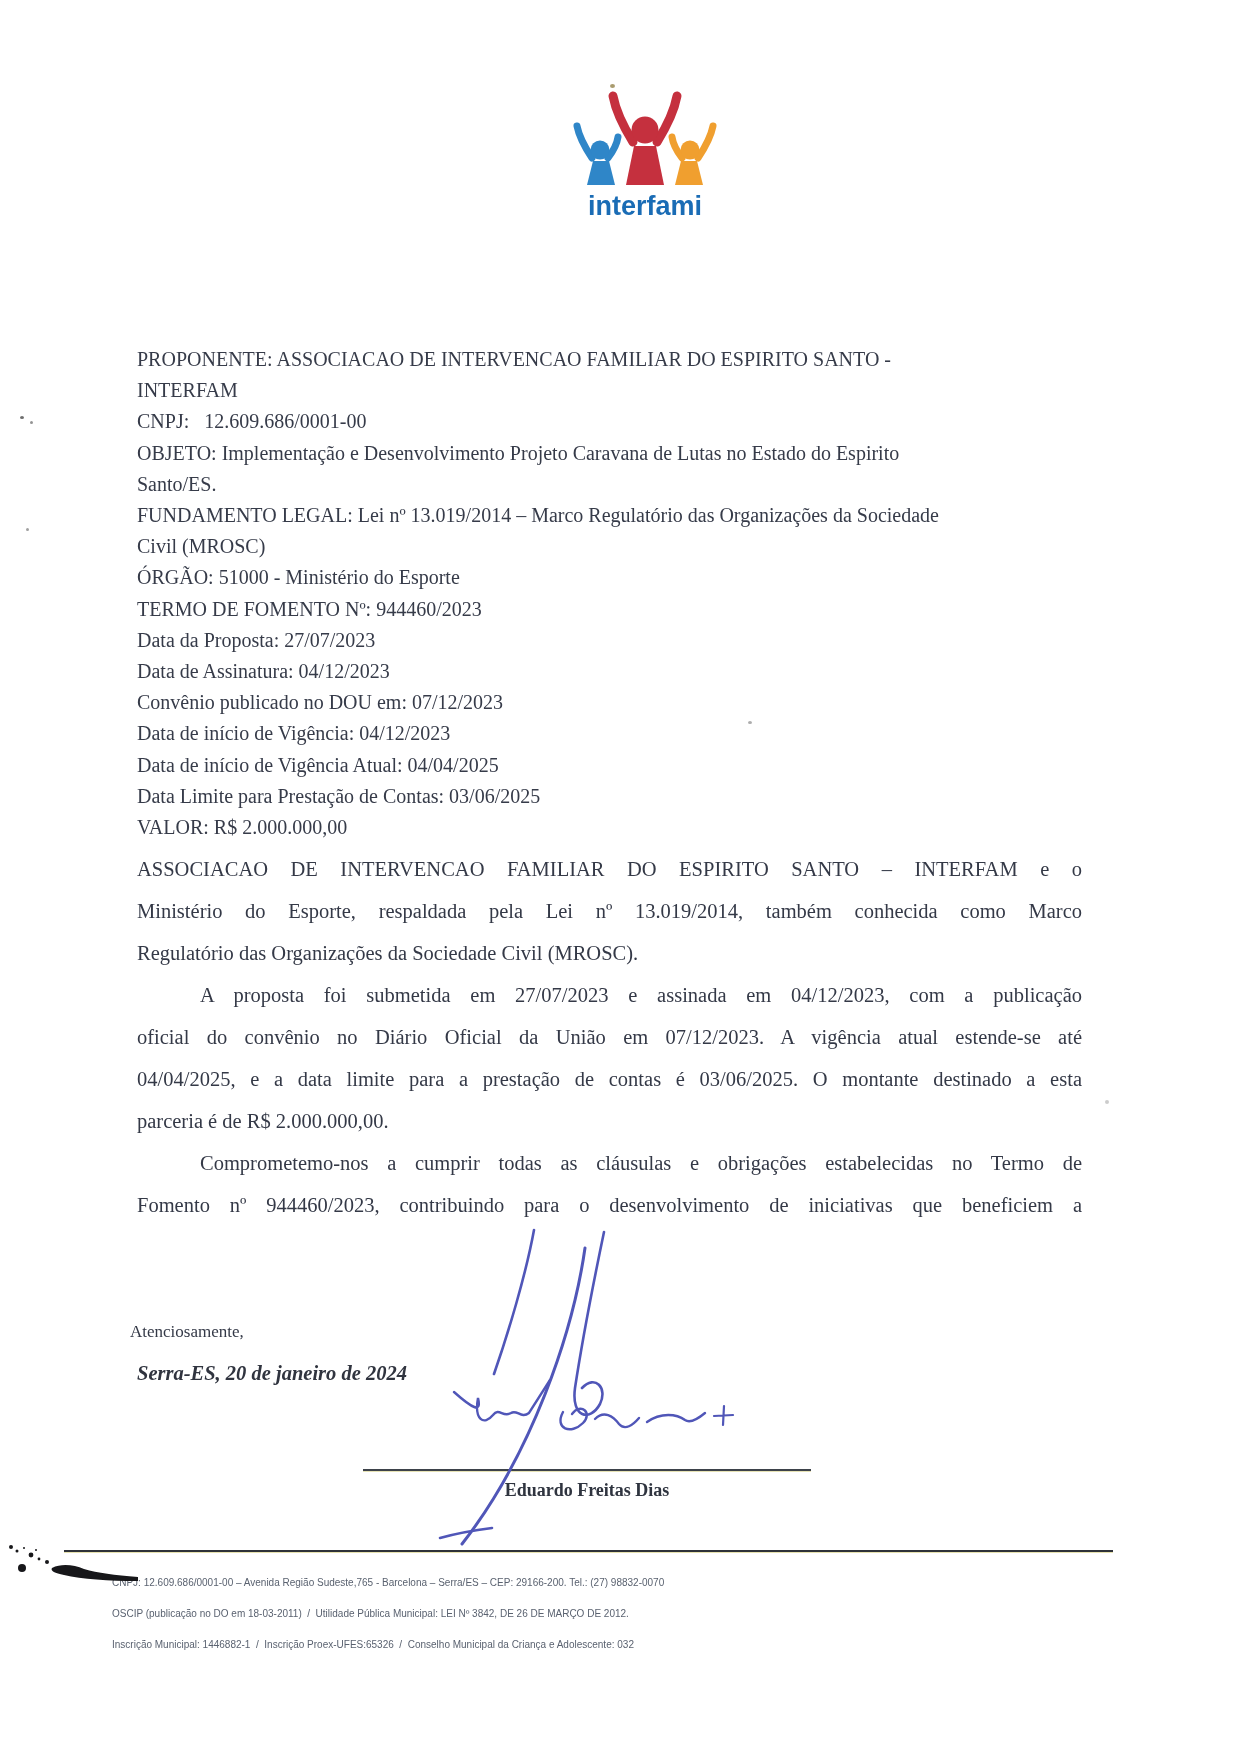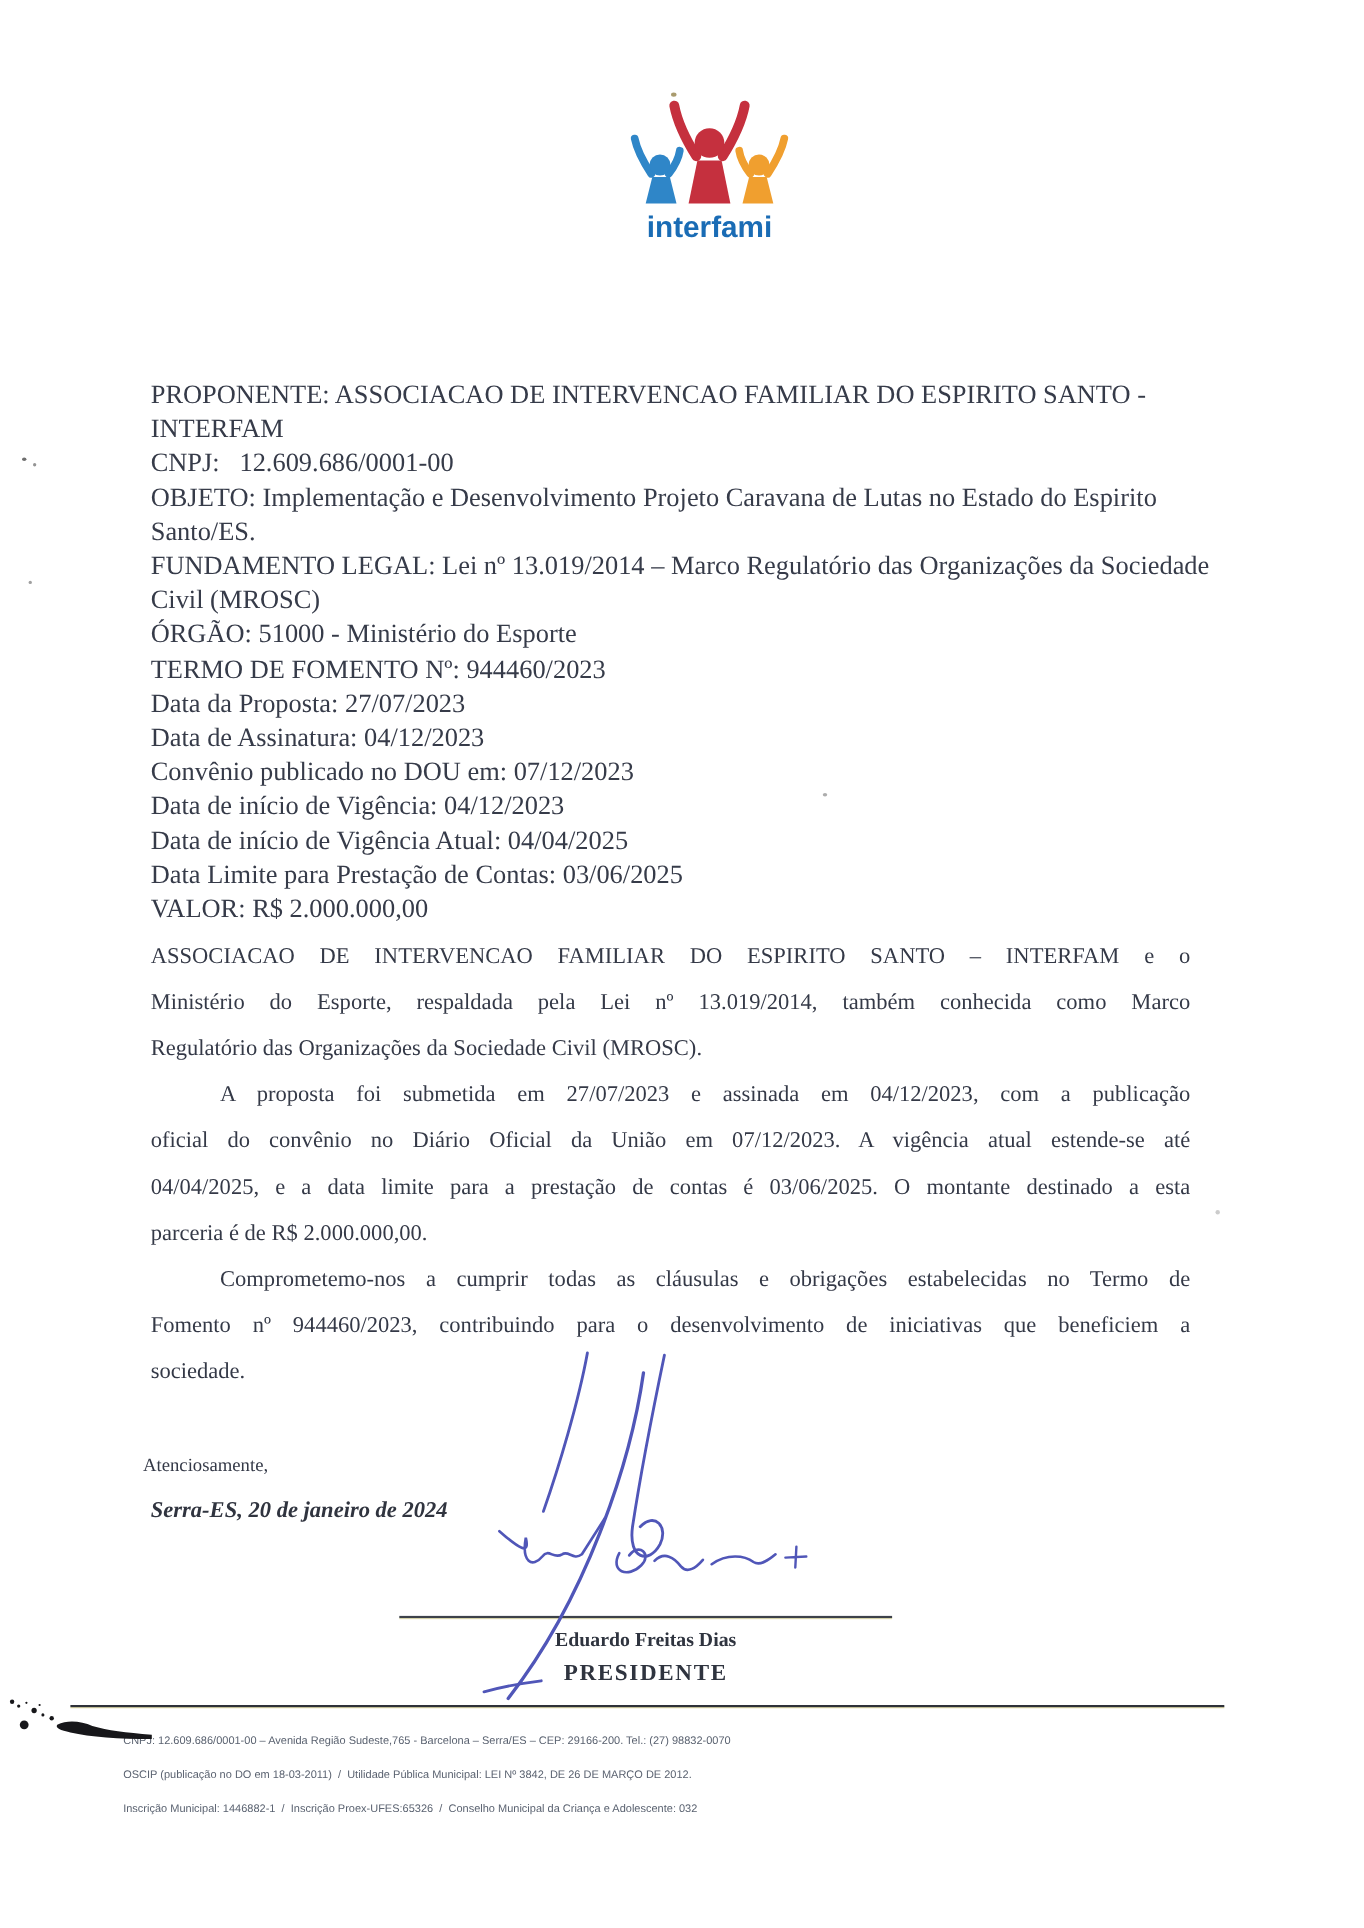--- a/index.html
+++ b/index.html
@@ -10,21 +10,21 @@
   .logo{position:absolute;left:562px;top:88px;width:166px;text-align:center;}
   .logo svg{display:block;margin:0 auto;}
   .brand{font-family:"Liberation Sans", sans-serif;font-weight:bold;font-size:27px;
          color:#1a6cb5;margin-top:1px;letter-spacing:0px;}
 
   
   .title{position:absolute;left:137px;top:262px;margin:0;font-size:21.5px;font-weight:normal;
          color:#363b49;letter-spacing:0.2px;}
 
   
-  .details{position:absolute;left:137px;top:344px;font-size:24px;line-height:31.2px;
+  .details{position:absolute;left:137px;top:344px;font-size:20px;line-height:31.2px;
            white-space:pre-wrap;color:#363b49;}
 
   
   .bodytext{position:absolute;left:137px;top:848px;width:945px;font-size:20.5px;color:#343947;}
   .bline{height:42px;line-height:42px;white-space:nowrap;}
   .bline.jfull{white-space:normal;text-align:justify;text-align-last:justify;}
   .bline.ind{padding-left:63px;}
   .bline.ind.jfull{padding-left:0;text-indent:63px;}
 
   .closing{position:absolute;left:130px;top:1322px;font-size:17px;color:#343947;}
@@ -93,21 +93,20 @@
   <div class="bodytext">
       <div class="bline jfull">ASSOCIACAO DE INTERVENCAO FAMILIAR DO ESPIRITO SANTO – INTERFAM e o</div>
       <div class="bline jfull">Ministério do Esporte, respaldada pela Lei nº 13.019/2014, também conhecida como Marco</div>
       <div class="bline">Regulatório das Organizações da Sociedade Civil (MROSC).</div>
       <div class="bline ind jfull">A proposta foi submetida em 27/07/2023 e assinada em 04/12/2023, com a publicação</div>
       <div class="bline jfull">oficial do convênio no Diário Oficial da União em 07/12/2023. A vigência atual estende-se até</div>
       <div class="bline jfull">04/04/2025, e a data limite para a prestação de contas é 03/06/2025. O montante destinado a esta</div>
       <div class="bline">parceria é de R$ 2.000.000,00.</div>
       <div class="bline ind jfull">Comprometemo-nos a cumprir todas as cláusulas e obrigações estabelecidas no Termo de</div>
       <div class="bline jfull">Fomento nº 944460/2023, contribuindo para o desenvolvimento de iniciativas que beneficiem a</div>
-      <div class="bline">sociedade.</div>
     </div>
 
   <div class="closing">Atenciosamente,</div>
   <div class="dateline">Serra-ES, 20 de janeiro de 2024</div>
 
   <svg class="sig-svg" width="380" height="345" viewBox="0 0 380 345">
     <g fill="none" stroke="#5056b8" stroke-linecap="round">
       <path d="M 102 8 C 94 52 76 112 62 152" stroke-width="2.6"></path>
       <path d="M 172 10 C 162 58 150 120 143 166 C 139 196 158 200 168 182 C 176 166 163 152 150 166" stroke-width="2.6"></path>
       <path d="M 22 170 C 40 186 50 192 46 176 C 42 198 52 204 61 193 C 67 185 71 196 79 191 C 85 187 89 197 97 191 L 118 158" stroke-width="2.4"></path>
@@ -116,21 +115,20 @@
       <path d="M 215 200 C 229 190 245 192 253 198 C 259 202 267 196 273 191" stroke-width="2.4"></path>
       <path d="M 282 194 L 301 193 M 292 184 L 291 203" stroke-width="2.2"></path>
       <path d="M 153 26 C 141 110 100 232 30 322" stroke-width="3"></path>
       <path d="M 8 316 C 26 311 44 308 60 306" stroke-width="2.6"></path>
     </g>
   </svg>
 
   <div class="sigline"></div>
   <div class="sigblock">
     <div class="signame">Eduardo Freitas Dias</div>
-    <div class="sigrole">PRESIDENTE</div>
   </div>
 
   <div class="fdivider"></div>
   <svg class="smudge" width="140" height="52" viewBox="0 0 140 52">
     <g fill="#17171a">
       <circle cx="9" cy="9" r="2"></circle>
         <circle cx="15" cy="13" r="1.5"></circle>
         <circle cx="22" cy="10" r="1"></circle>
       <circle cx="29" cy="17" r="2.4"></circle>
         <circle cx="37" cy="21" r="1.4"></circle>

